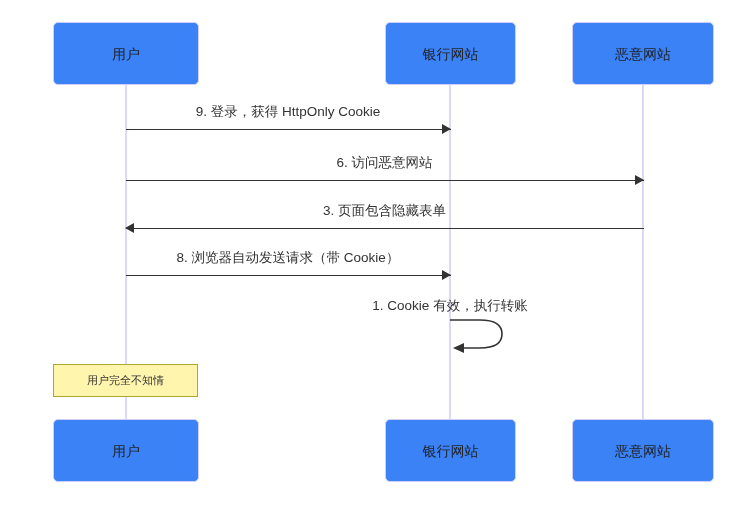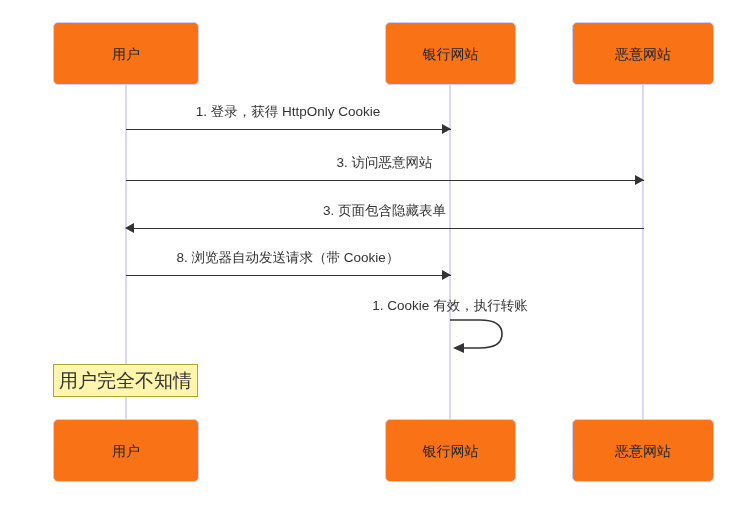--- a/index.html
+++ b/index.html
@@ -17,21 +17,21 @@
   #diagram {
     position: absolute;
     left: 0;
     top: 0;
     width: 754px;
     height: 506px;
   }
   .participant-box {
     position: absolute;
     box-sizing: border-box;
-    background: #f97316;
+    background: #3b82f6;
     border: 1px solid #CFCFF5;
     border-radius: 5px;
     display: flex;
     align-items: center;
     justify-content: center;
   }
   .participant-label {
     font-size: 14px;
     color: #20232a;
     font-family: "Liberation Sans", "DejaVu Sans", sans-serif;
@@ -72,21 +72,21 @@
   .note-box {
     position: absolute;
     box-sizing: border-box;
     background: #FFF5AD;
     border: 1px solid #AAAA33;
     display: flex;
     align-items: center;
     justify-content: center;
   }
   .note-text {
-    font-size: 19px;
+    font-size: 11px;
     color: #333333;
     white-space: nowrap;
     line-height: 1;
   }
   .self-loop-svg {
     position: absolute;
     overflow: visible;
   }
 </style>
 </head>
@@ -101,25 +101,25 @@
   <div class="participant-box" style="left:53px; top:22px; width:146px; height:63px;">
     <span class="participant-label">用户</span>
   </div>
   <div class="participant-box" style="left:385px; top:22px; width:131px; height:63px;">
     <span class="participant-label">银行网站</span>
   </div>
   <div class="participant-box" style="left:572px; top:22px; width:142px; height:63px;">
     <span class="participant-label">恶意网站</span>
   </div>
 
-  <div class="msg-label" style="left:126px; top:105px; width:324px;">1. 登录，获得 HttpOnly Cookie</div>
+  <div class="msg-label" style="left:126px; top:105px; width:324px;">9. 登录，获得 HttpOnly Cookie</div>
   <div class="msg-line" style="left:126px; top:129px; width:325px;"></div>
   <div class="arrow-head right" style="left:442px; top:124px;"></div>
 
-  <div class="msg-label" style="left:126px; top:156px; width:517px;">3. 访问恶意网站</div>
+  <div class="msg-label" style="left:126px; top:156px; width:517px;">6. 访问恶意网站</div>
   <div class="msg-line" style="left:126px; top:180px; width:518px;"></div>
   <div class="arrow-head right" style="left:635px; top:175px;"></div>
 
   <div class="msg-label" style="left:126px; top:204px; width:517px;">3. 页面包含隐藏表单</div>
   <div class="msg-line" style="left:126px; top:228px; width:518px;"></div>
   <div class="arrow-head left" style="left:125px; top:223px;"></div>
 
   <div class="msg-label" style="left:126px; top:251px; width:324px;">8. 浏览器自动发送请求（带 Cookie）</div>
   <div class="msg-line" style="left:126px; top:275px; width:325px;"></div>
   <div class="arrow-head right" style="left:442px; top:270px;"></div>

